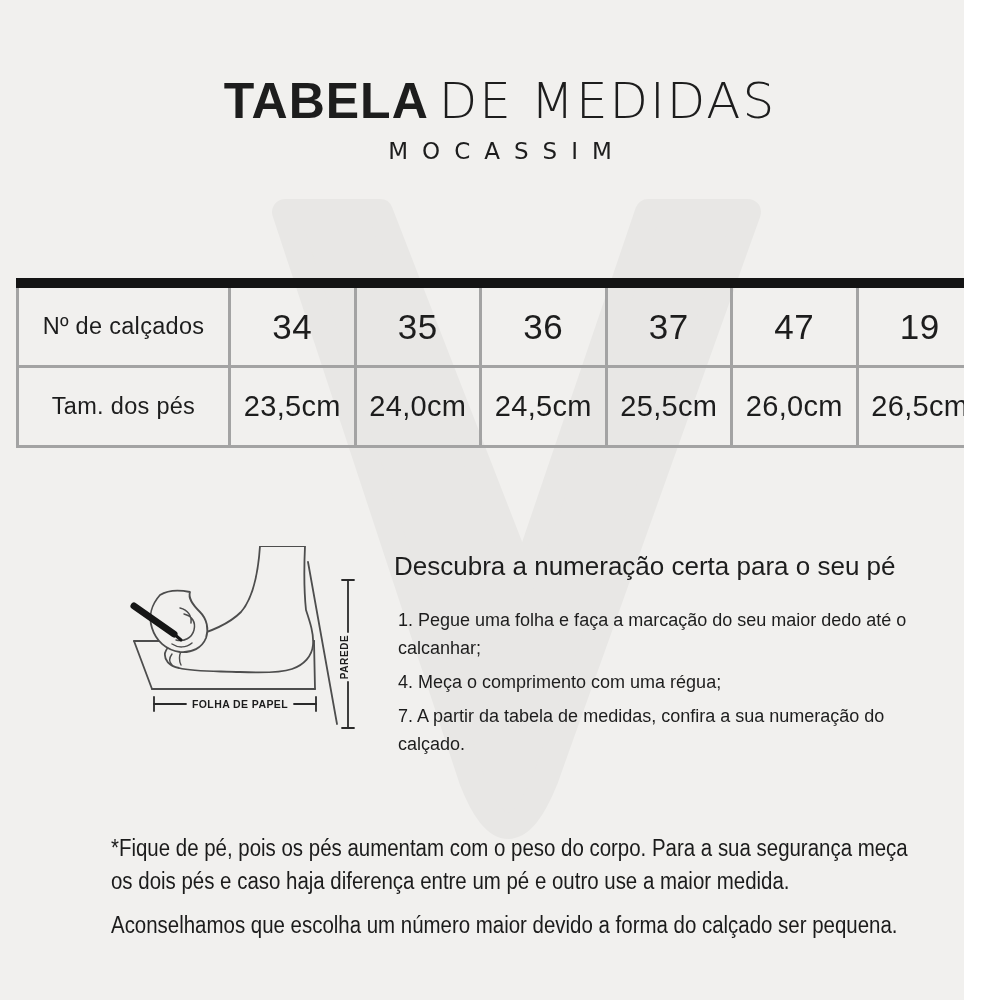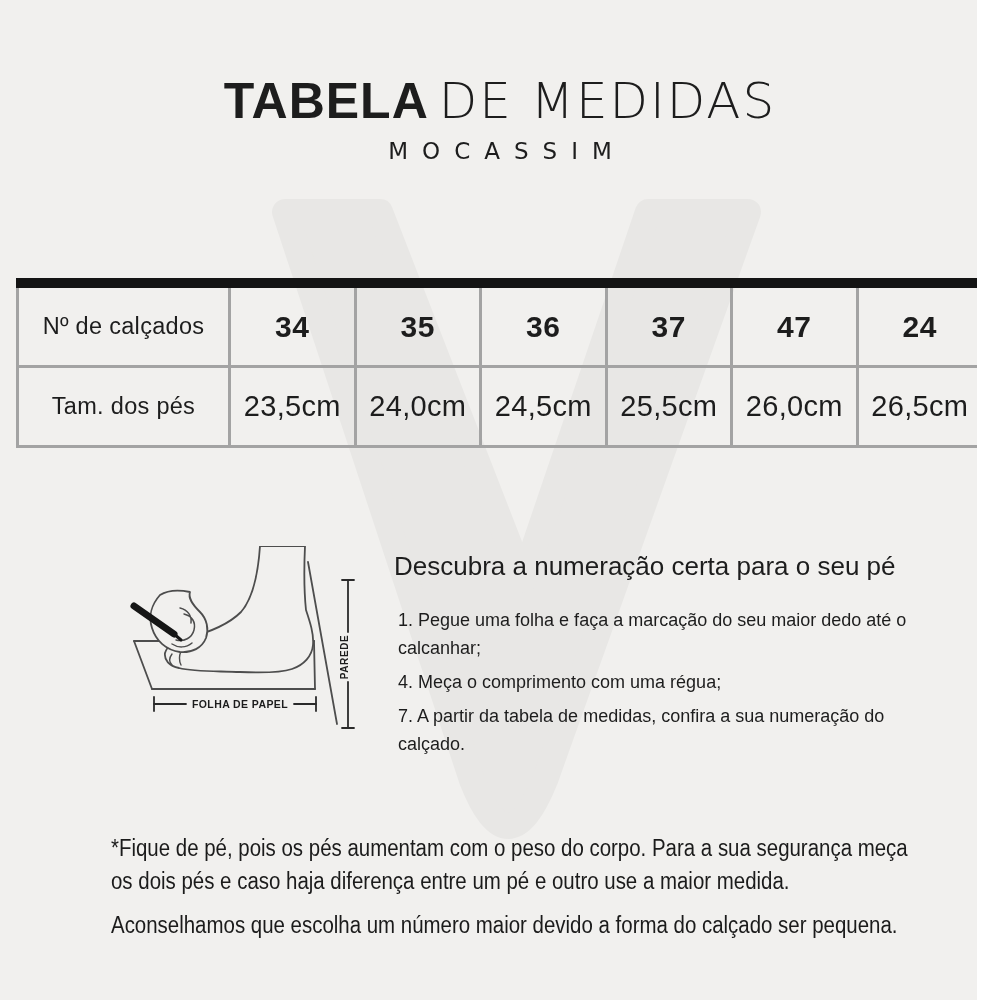--- a/index.html
+++ b/index.html
@@ -3,21 +3,20 @@
 <meta charset="utf-8">
 <style>
   html,body { margin:0; padding:0; }
   .page {
     position:relative;
     width:964px; height:1000px;
     background:#f1f0ee;
     overflow:hidden;
     font-family:"Liberation Sans", sans-serif;
     color:#1d1d1d;
-    padding-left:13px;
   }
   
   .watermark { position:absolute; left:0; top:0; width:1000px; height:1000px; }
 
   
   .header { position:absolute; left:0; top:72px; width:1000px; text-align:center; }
   .title { font-size:50px; line-height:58px; letter-spacing:1px; white-space:nowrap; }
   .title .bold { font-weight:800; font-family:"Liberation Sans", sans-serif; margin-right:10px; }
   .title .light { font-weight:200; font-family:"DejaVu Sans","Liberation Sans",sans-serif; letter-spacing:2px; }
   .subtitle {
@@ -35,21 +34,21 @@
     background:transparent;
     border-radius:19px;
   }
   table.size-table td {
     border:3px solid #a3a3a3;
     text-align:center; vertical-align:middle;
     height:77px; padding:0;
   }
   table.size-table tr:first-child td { border-top:none; }
   td.rowlabel { text-align:left; padding-left:22px; font-size:23.5px; letter-spacing:0.3px; }
-  td.size-num { font-size:30px; font-weight:700; letter-spacing:0.5px; }
+  td.size-num { font-size:35px; font-weight:400; letter-spacing:0.5px; }
   td.size-len { font-size:29px; letter-spacing:0.3px; }
 
   
   .illustration { position:absolute; left:122px; top:546px; width:262px; height:200px; }
   .illustration svg { display:block; }
 
   
   .instructions { position:absolute; left:394px; top:552px; width:545px; }
   .instr-intro { font-size:26px; line-height:28px; margin:0 0 26px 0; }
   .instr-step { font-size:18px; line-height:28px; margin:0 0 6px 4px; }
@@ -91,21 +90,21 @@
           <col>
       </colgroup>
       <tbody>
           <tr>
         <td class="rowlabel">Nº de calçados</td>
         <td class="size-num">34</td>
         <td class="size-num">35</td>
         <td class="size-num">36</td>
         <td class="size-num">37</td>
         <td class="size-num">47</td>
-        <td class="size-num">24</td>
+        <td class="size-num">19</td>
       </tr>
       <tr>
         <td class="rowlabel">Tam. dos pés</td>
         <td class="size-len">23,5cm</td>
         <td class="size-len">24,0cm</td>
         <td class="size-len">24,5cm</td>
         <td class="size-len">25,5cm</td>
         <td class="size-len">26,0cm</td>
         <td class="size-len">26,5cm</td>
       </tr>

